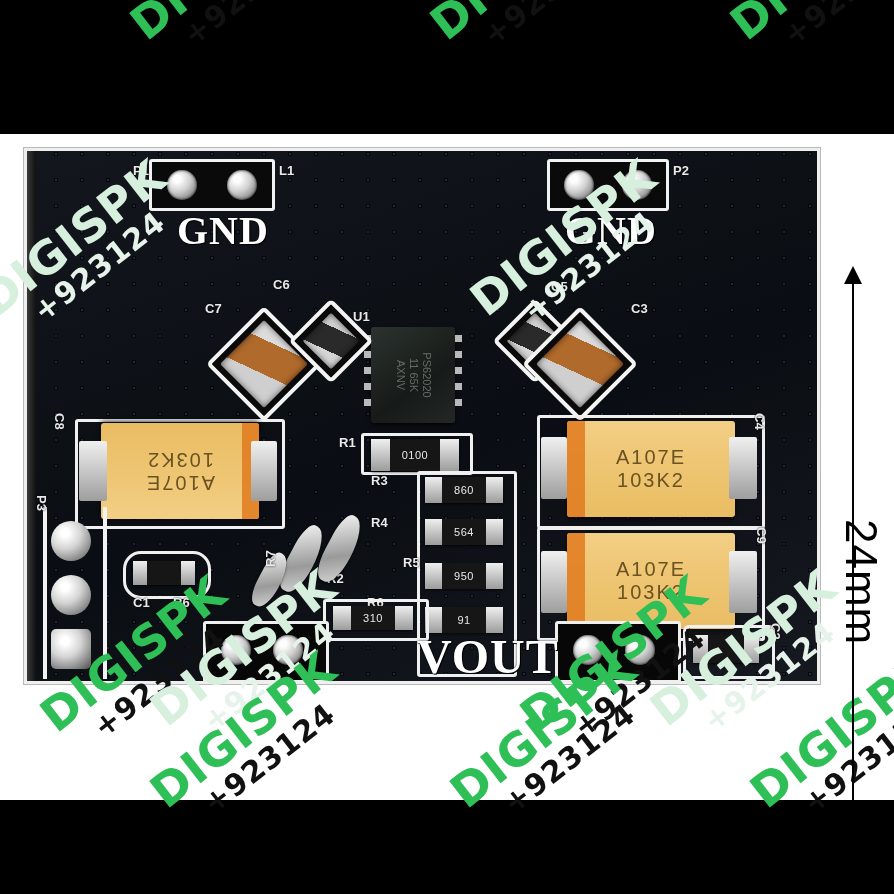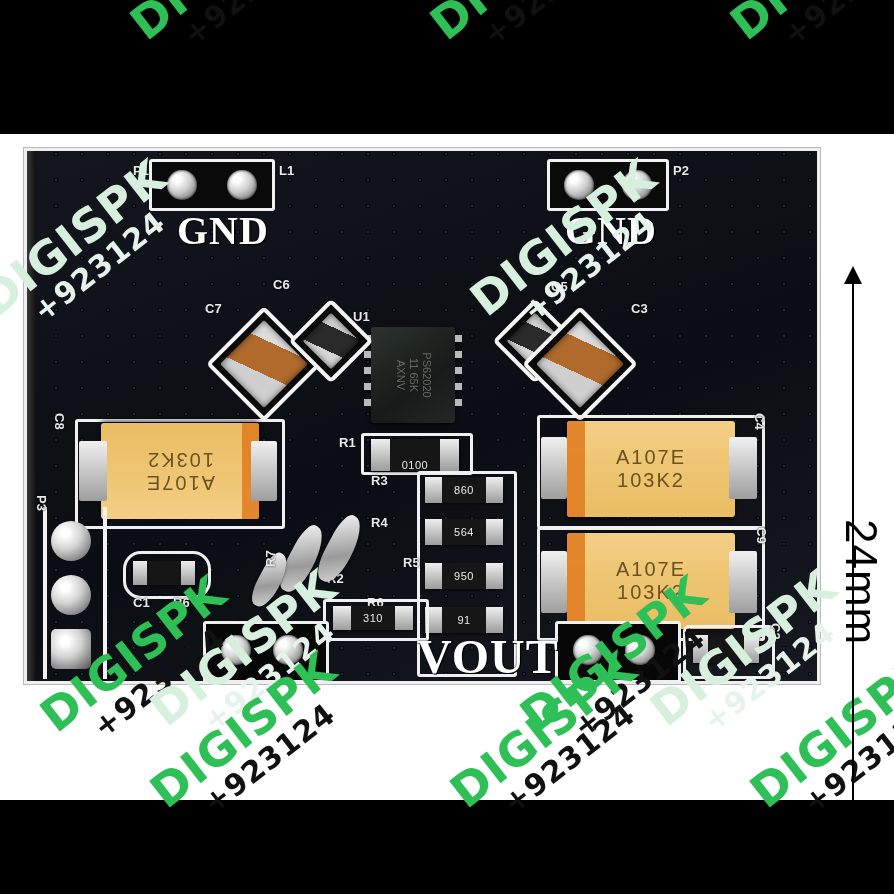--- a/index.html
+++ b/index.html
@@ -241,21 +241,21 @@
       <div class="tant-outline lyr" style="left:510px;top:376px;width:222px;height:108px;"></div>
       <div class="tant lyr" style="left:540px;top:382px;width:168px;height:96px;">
         <span class="t1">A107E</span>
         <span class="t2">103K2</span>
       </div>
       <div class="tant-term lyr" style="left:514px;top:400px;width:26px;height:62px;"></div>
       <div class="tant-term lyr" style="left:702px;top:400px;width:28px;height:62px;"></div>
       <div class="lyr silk-s rot90" style="left:742px;top:376px;">C9</div>
 
       <div class="res-out lyr" style="left:334px;top:282px;width:106px;height:36px;"></div>
-      <div class="res lyr" style="left:344px;top:288px;width:88px;height:32px;align-items:flex-end;">
+      <div class="res lyr" style="left:344px;top:288px;width:88px;height:32px;">
         <span>0100</span>
       </div>
       <div class="lyr silk-s" style="left:312px;top:284px;">R1</div>
 
       <div class="res-out lyr" style="left:390px;top:320px;width:94px;height:200px;"></div>
 
       <div class="res lyr" style="left:398px;top:326px;width:78px;height:26px;">
         <span>860</span>
       </div>
       <div class="lyr silk-s" style="left:344px;top:322px;">R3</div>

